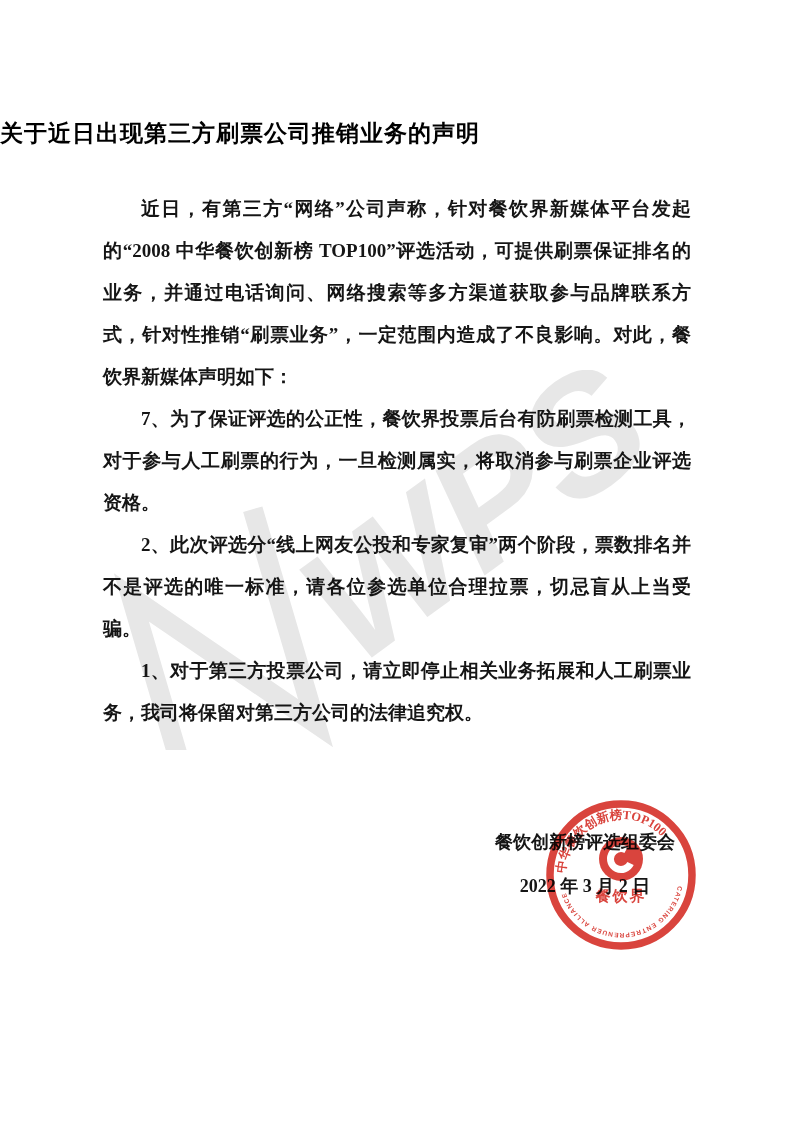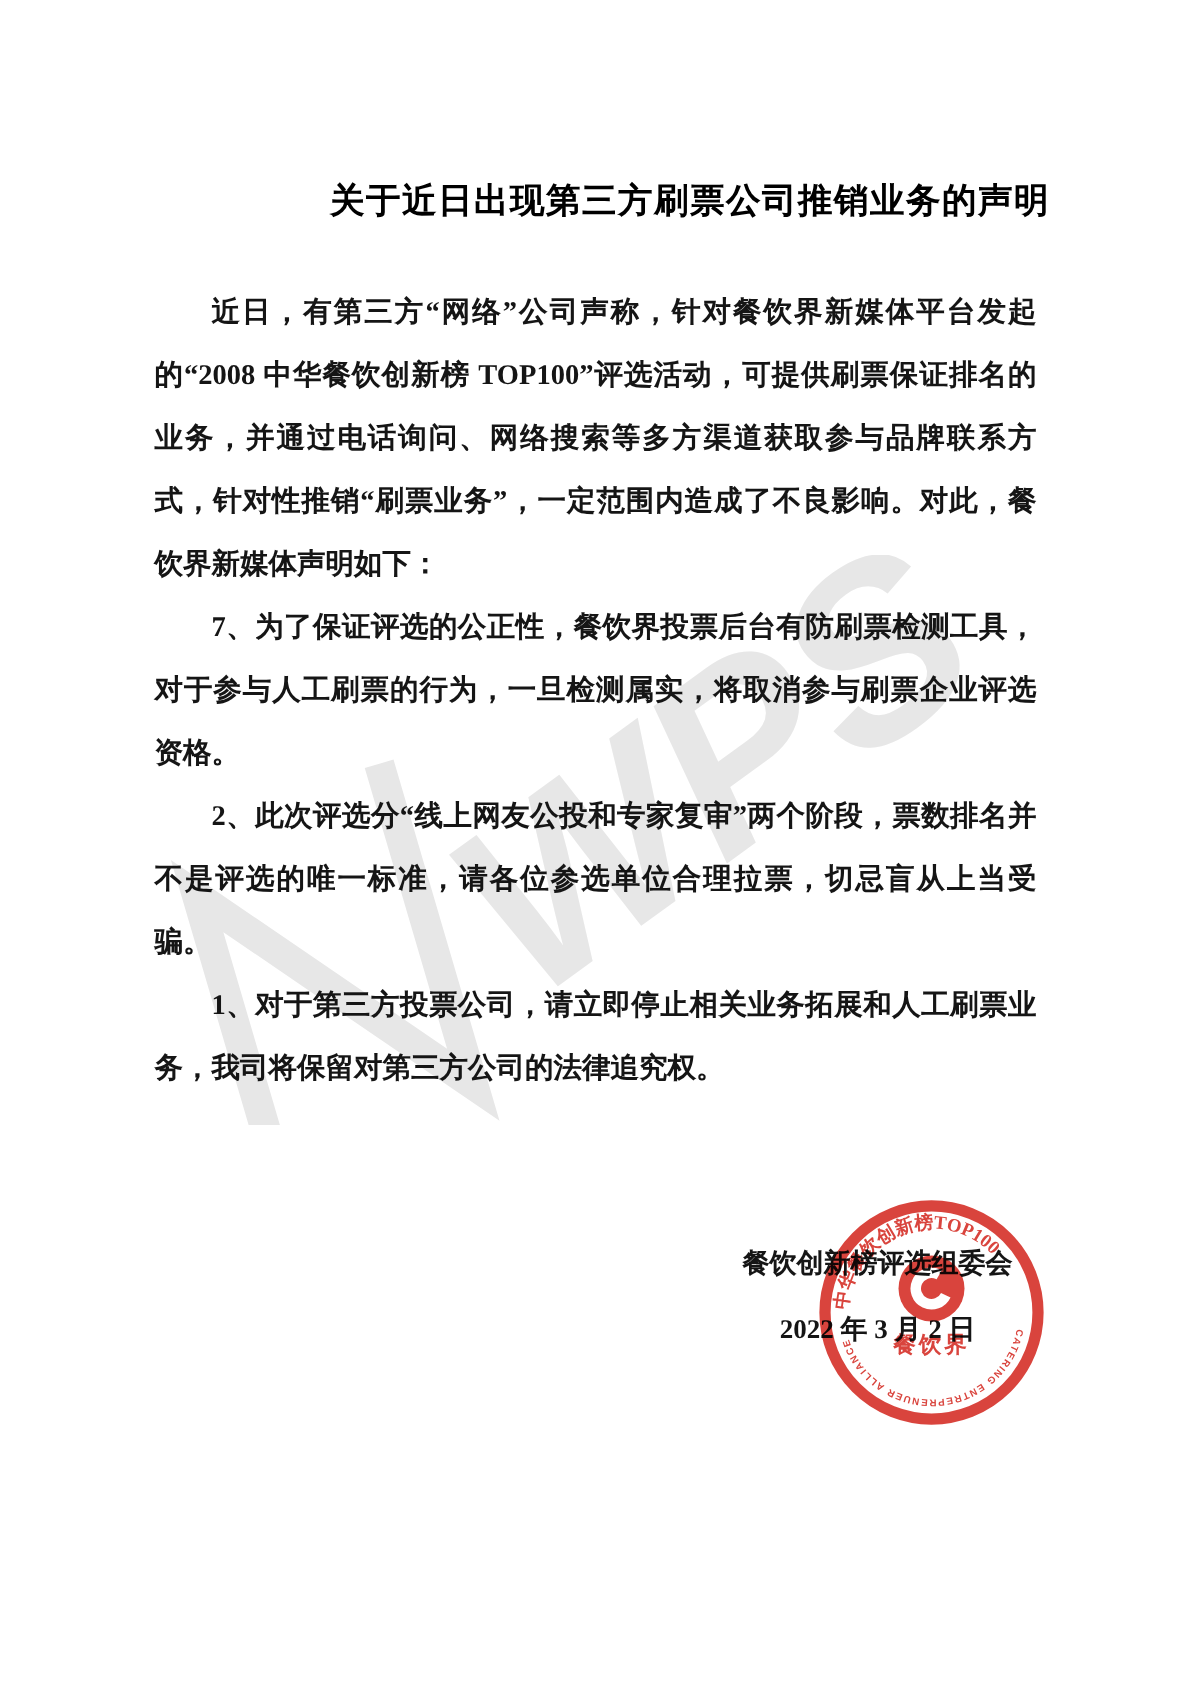--- a/index.html
+++ b/index.html
@@ -12,21 +12,21 @@
     color:#111;
   }
   
   .watermark{
     position:absolute;left:40px;top:370px;width:660px;height:380px;
     pointer-events:none;
   }
   
   .doc-title{
     position:absolute;top:118px;left:0;width:700px;
-    text-align:right;
+    text-align:left;
     font-size:23px;font-weight:bold;letter-spacing:1px;
     color:#000;
   }
   
   .doc-body{
     position:absolute;top:188px;left:103px;width:588px;
     font-size:19px;line-height:42px;font-weight:bold;
     text-align:justify;
     color:#151515;
   }

